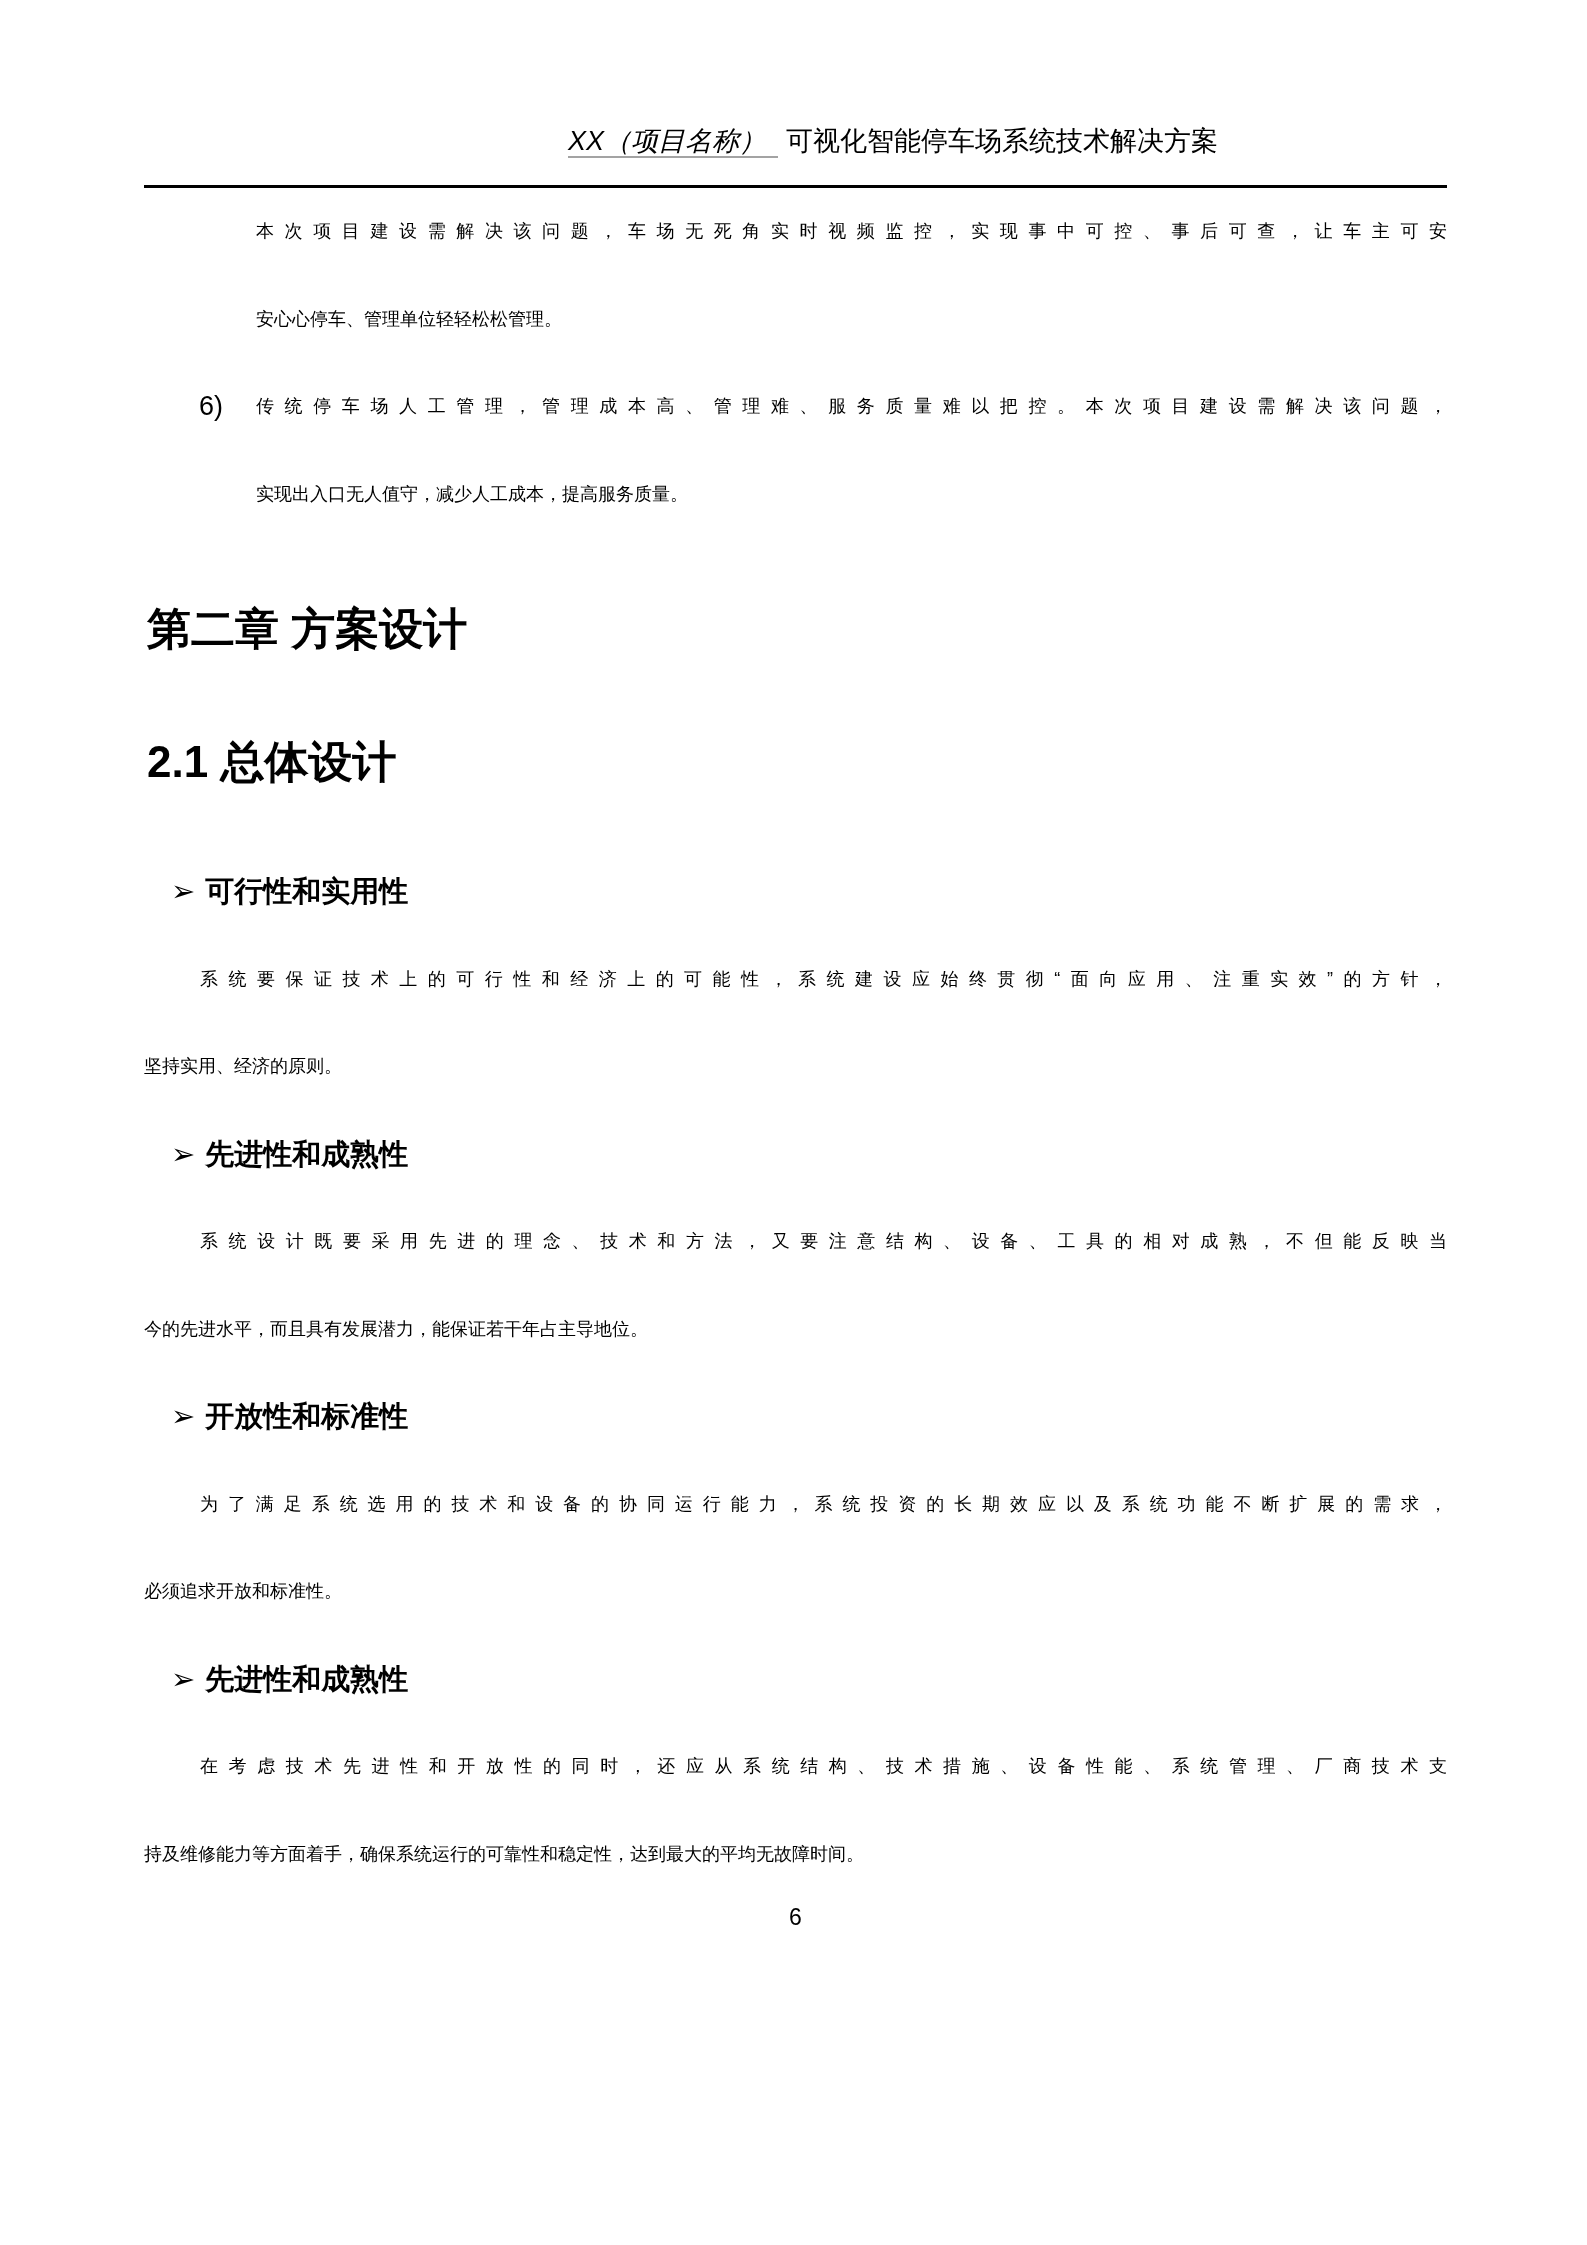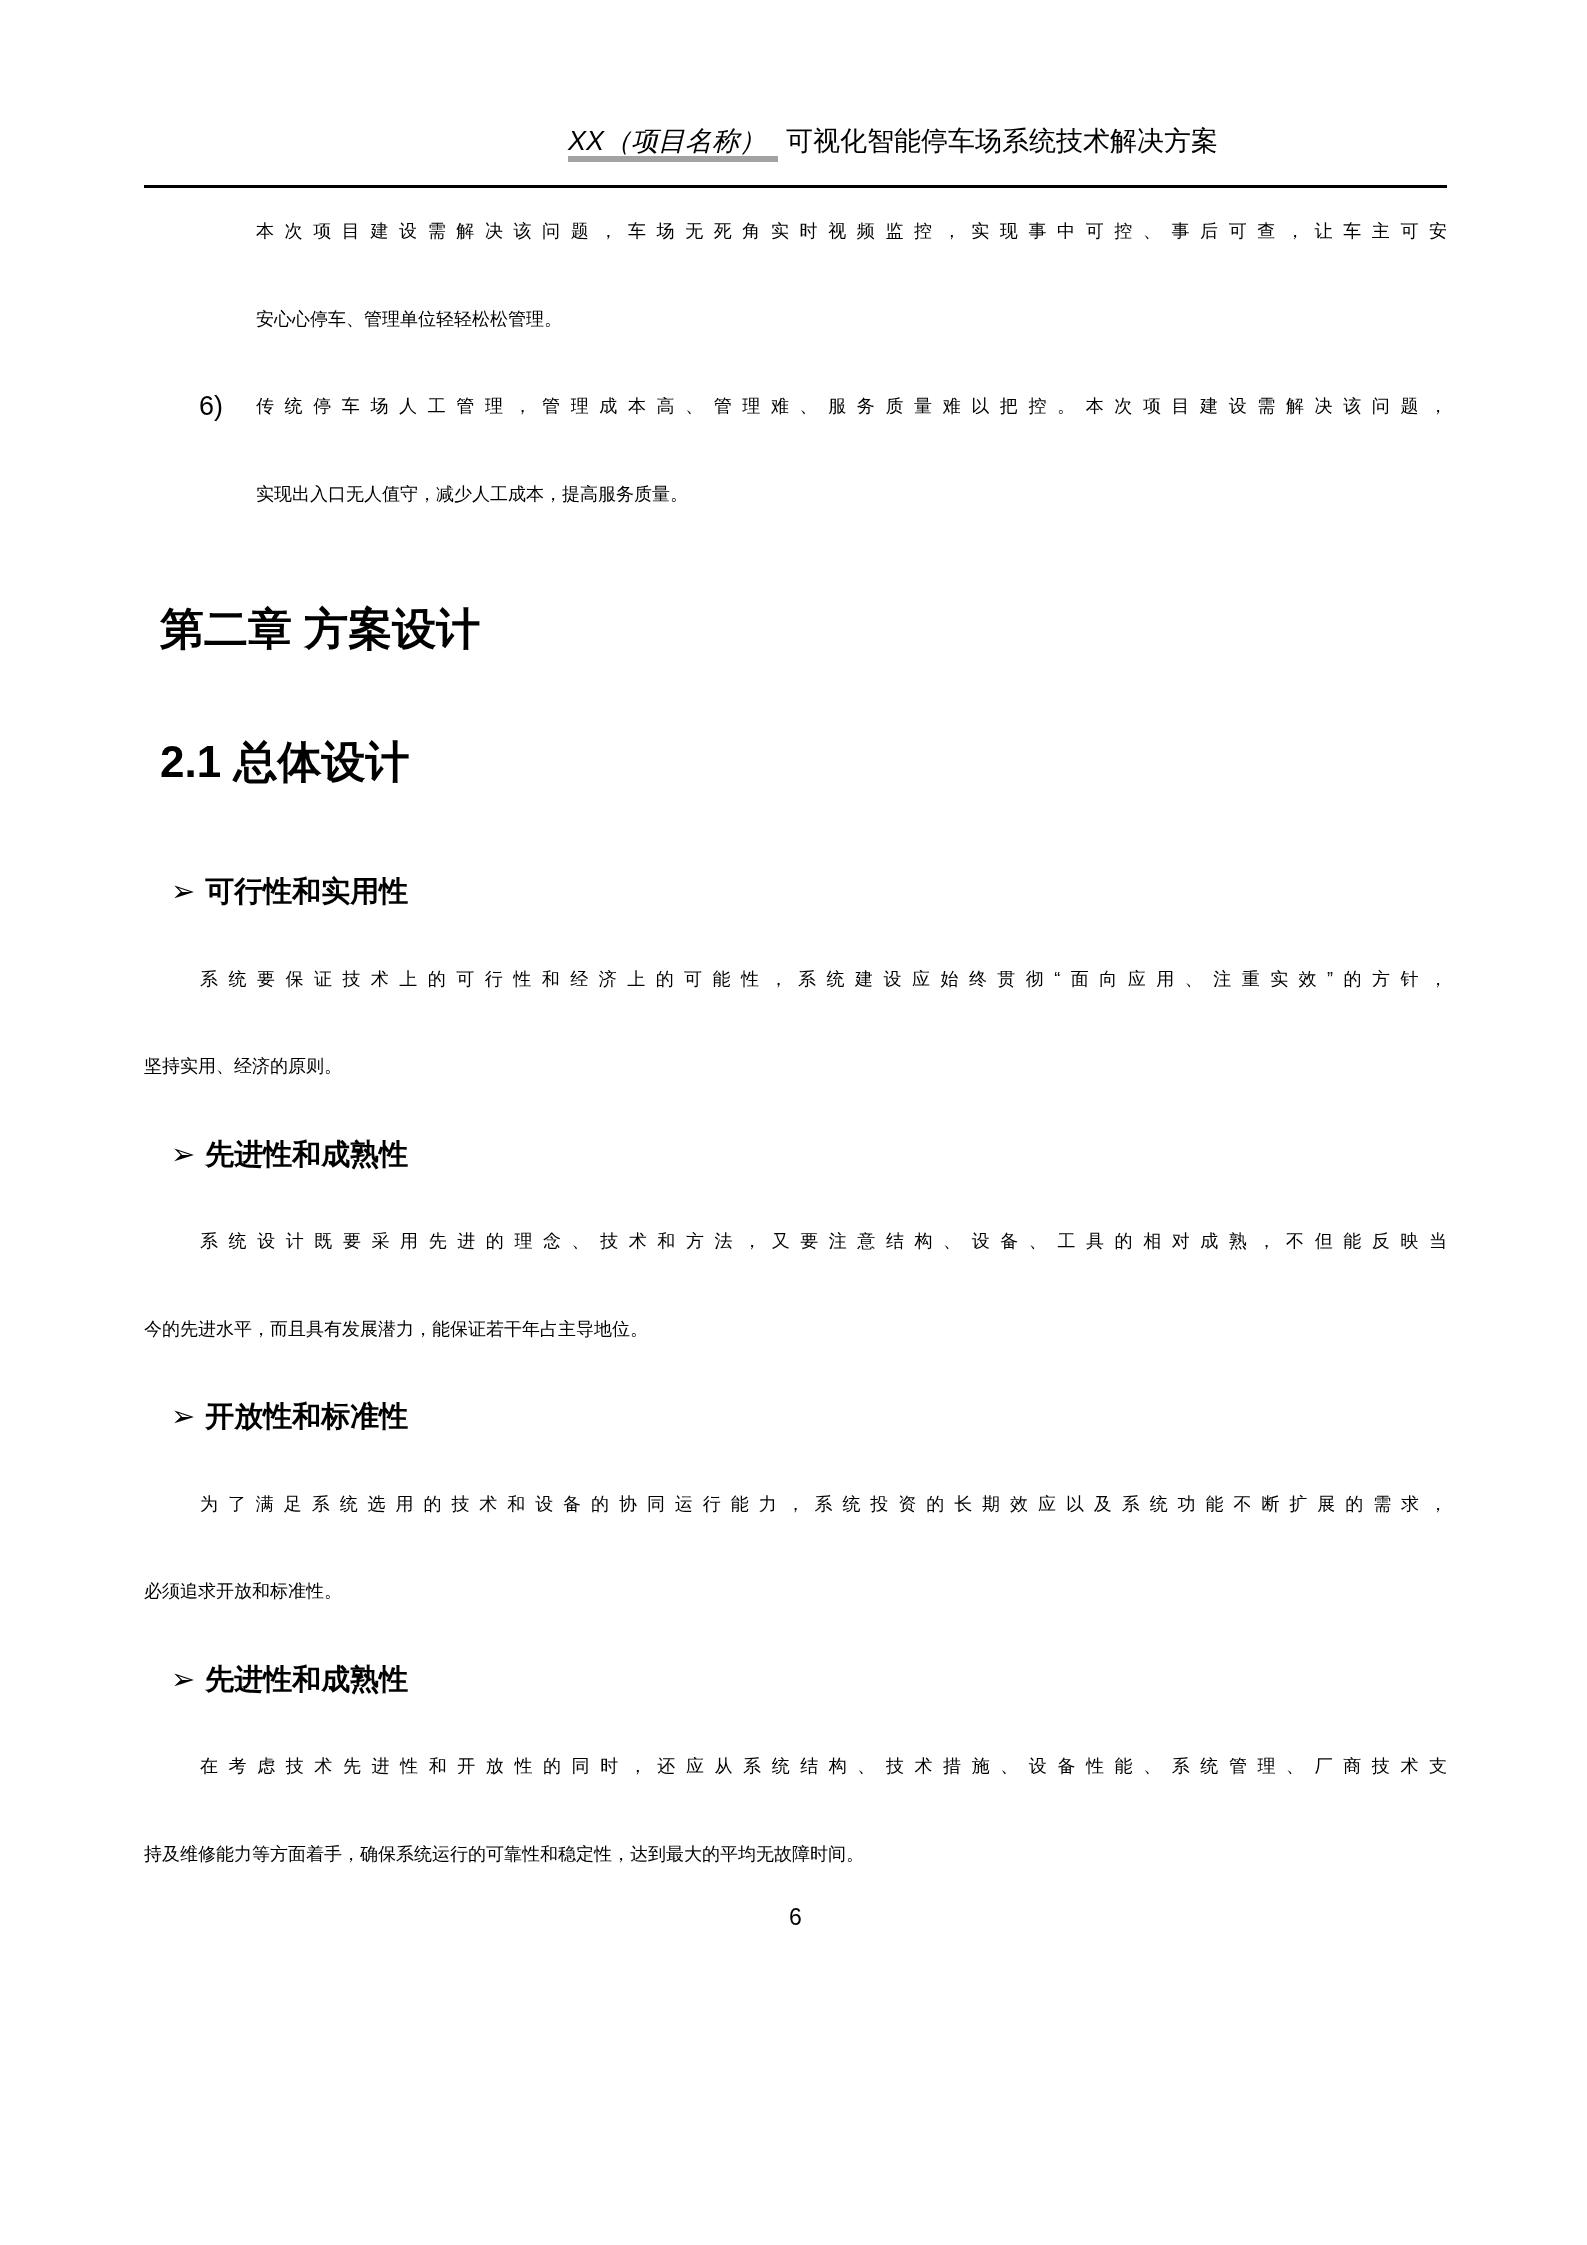--- a/index.html
+++ b/index.html
@@ -16,21 +16,21 @@
   .header{
     margin-top:126px;
     text-align:center;
     padding-left:180px;           
     font-size:27px;
     line-height:30px;
     white-space:nowrap;
   }
   .hdr-em{
     font-style:italic;
-    border-bottom:6px solid #a3a3a3;
+    border-bottom:2px solid #a3a3a3;
     padding-right:12px;
     margin-right:8px;
     margin-left:19px;
   }
   .rule{
     margin:29px 140px 0 144px;
     border-top:3px solid #000;
     height:0;
   }
   
@@ -42,21 +42,21 @@
     overflow:hidden;
   }
   .fill{ text-align:justify; text-align-last:justify; }
   .indent{ text-indent:56px; }
   .cont{ padding-left:112px; }          
   .list-item{ padding-left:112px; position:relative; }
   .marker{
     position:absolute; left:55px; top:0;
     font-size:27px; line-height:87.5px;
   }
-  h1,h2,h3{ margin:16px; font-weight:bold; }
+  h1,h2,h3{ margin:3px; font-weight:bold; }
   h1{ font-size:44px; line-height:56px; margin-top:63px; }
   h2{ font-size:44px; line-height:52px; margin-top:79px; }
   h3{ font-size:31px; line-height:42px; margin-top:62px; }
   #principles{ margin-top:60px; }
   .bullet{ padding-left:27px; font-weight:bold; font-size:29px; }
   .arrow{ font-weight:normal; font-size:29px; margin-right:10px; }
   .pageno{
     margin-top:4px;
     text-align:center;
     font-size:23px;

